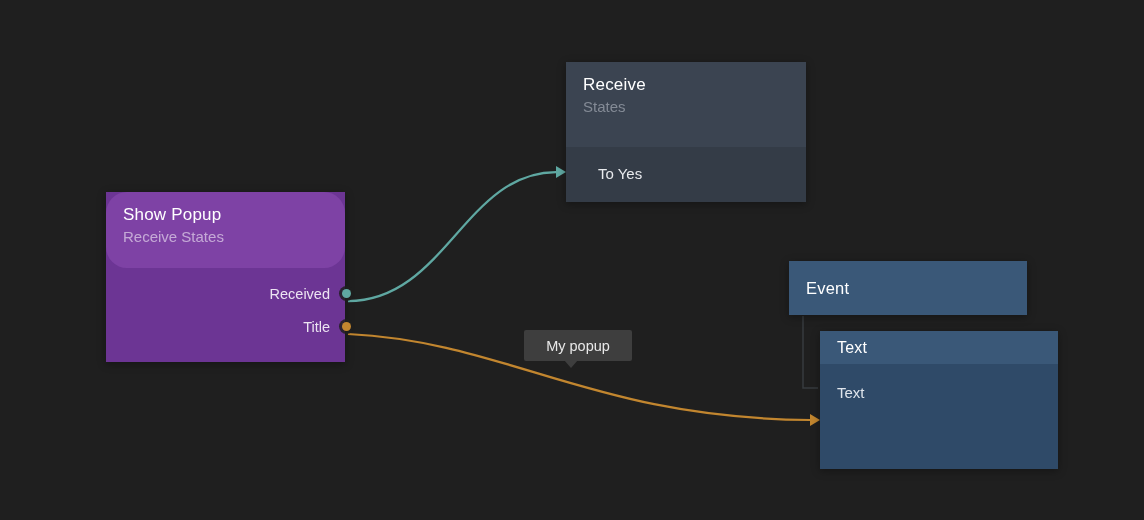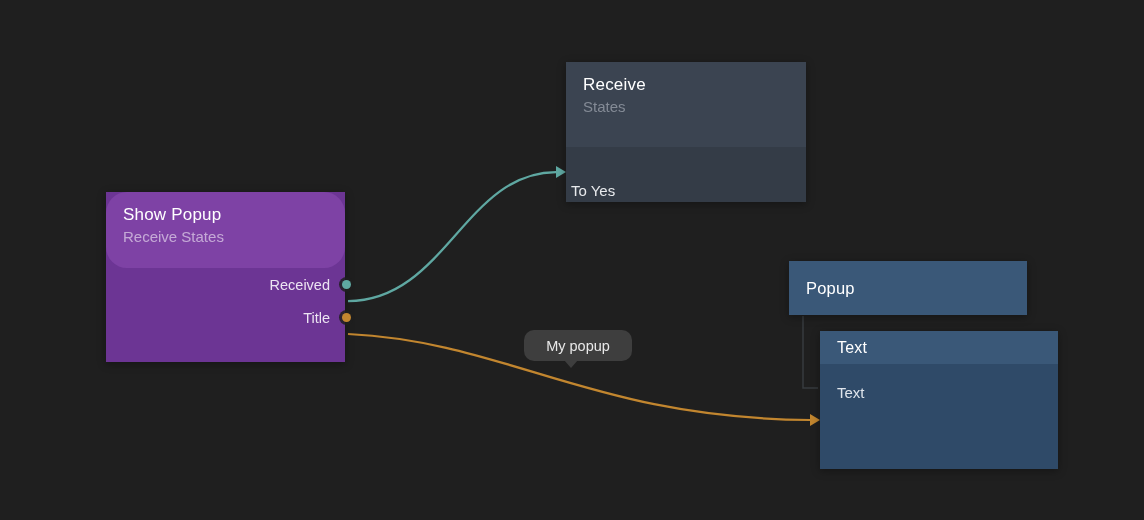--- a/index.html
+++ b/index.html
@@ -20,52 +20,52 @@
 
   .node{position:absolute;box-shadow:0 2px 8px rgba(0,0,0,0.35);}
   .node-header{padding:13px 17px 12px 17px;}
   .node-title{font-size:17px;color:#ffffff;letter-spacing:0.2px;}
   .node-subtitle{font-size:15px;margin-top:3px;}
 
   
   .node.purple{left:106px;top:192px;width:239px;height:170px;background:#6c3594;}
   .node.purple .node-header{background:#7e42a5;height:51px;border-radius:21px;}
   .node.purple .node-subtitle{color:rgba(255,255,255,0.55);}
-  .node.purple .node-body{}
+  .node.purple .node-body{padding-top:9px;}
   .port-row{position:relative;height:33px;display:flex;align-items:center;}
   .port-row.out{justify-content:flex-end;padding-right:15px;}
   .port-label{font-size:14.5px;color:#ece4f2;}
   .port-dot{position:absolute;right:-6px;top:50%;width:9px;height:9px;margin-top:-4.5px;
     border-radius:50%;box-shadow:0 0 0 3px rgba(31,31,31,0.85);}
   .port-dot.teal-dot{background:#5fa8a2;}
   .port-dot.orange-dot{background:#c2862f;}
 
   
   .node.slate{left:566px;top:62px;width:240px;height:140px;background:#343c47;}
   .node.slate .node-header{background:#3b4451;height:60px;}
   .node.slate .node-subtitle{color:#848b96;}
-  .slate-row{display:flex;align-items:flex-end;height:52px;padding-left:5px;}
+  .slate-row{display:flex;align-items:center;height:52px;padding-left:32px;}
   .slate-row .port-label{color:#e8eaed;font-size:15px;}
 
   
   .node.blue-group{left:789px;top:261px;width:238px;height:54px;background:#3a5878;}
   .node.blue-group .node-header{padding:0 17px;height:54px;display:flex;align-items:center;background:transparent;}
   .node.blue-group .node-title{font-size:16.5px;}
 
   
   .node.blue-text{left:820px;top:331px;width:238px;height:138px;background:#2f4a68;}
   .node.blue-text .node-header{background:#3a5878;height:33px;display:flex;align-items:center;padding:0 17px;}
   .node.blue-text .node-header .node-title{font-size:16px;}
   .blue-row{display:flex;align-items:center;height:57px;padding-left:17px;}
   .blue-row .port-label{color:#dfe5ec;font-size:15px;}
 
   
   .tooltip{
     position:absolute;left:524px;top:330px;width:108px;height:31px;
-    background:#3e3e3e;border-radius:10px;
+    background:#3e3e3e;border-radius:2px;
     display:flex;align-items:center;justify-content:center;
     color:#e9e9e9;font-size:14.5px;
   }
   .tooltip-pointer{
     position:absolute;left:40px;bottom:-7px;width:0;height:0;
     border-left:7px solid transparent;border-right:7px solid transparent;
     border-top:8px solid #3e3e3e;
   }
 </style>
 </head>
@@ -106,21 +106,21 @@
       <div class="node-title">Receive</div>
       <div class="node-subtitle">States</div>
     </div>
     <div class="slate-row">
       <span class="port-label">To Yes</span>
     </div>
   </div>
 
   <div class="node blue-group">
     <div class="node-header">
-      <div class="node-title">Popup</div>
+      <div class="node-title">Event</div>
     </div>
   </div>
 
   <div class="node blue-text">
     <div class="node-header">
       <div class="node-title">Text</div>
     </div>
     <div class="blue-row">
       <span class="port-label">Text</span>
     </div>

